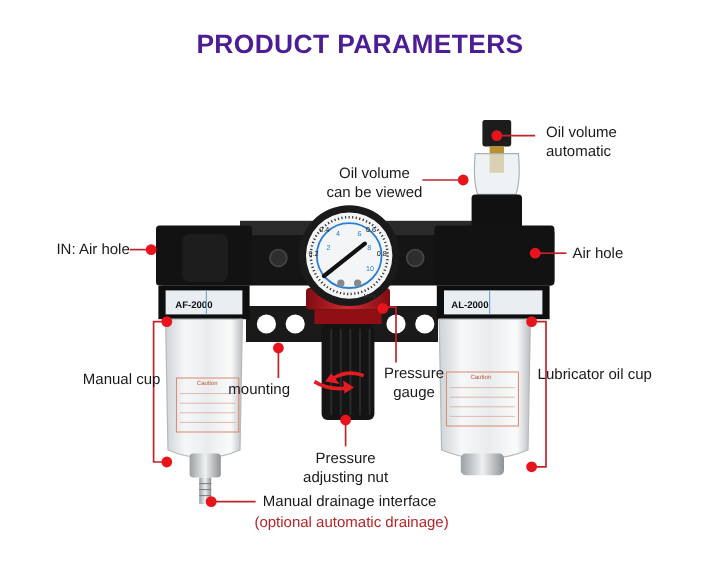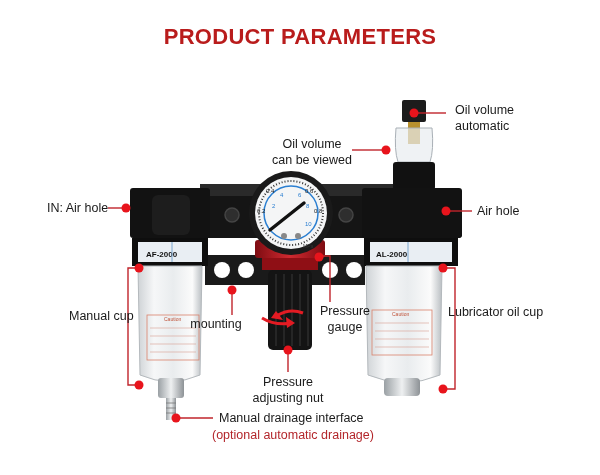--- a/index.html
+++ b/index.html
@@ -1,17 +1,17 @@
 <!DOCTYPE html>
 <html><head>
 <meta charset="utf-8">
 <style>
   html, body { margin: 0; padding: 0; background: #ffffff; }
   body { width: 600px; height: 475px; position: relative; overflow: hidden; font-family: "Liberation Sans", sans-serif; color: #111; }
-  .title { position: absolute; left: 0; width: 600px; top: 24px; text-align: center; font-size: 22px; font-weight: bold; letter-spacing: 0.3px; color: #b91c1c; }
+  .title { position: absolute; left: 0; width: 600px; top: 24px; text-align: center; font-size: 22px; font-weight: bold; letter-spacing: 0.3px; color: #4c1d95; }
   .label { position: absolute; font-size: 12.5px; line-height: 16px; color: #1a1a1a; white-space: nowrap; }
   .label.center { text-align: center; }
   .label.red { color: #b3262b; }
   svg.diagram { position: absolute; left: 0; top: 0; }
 </style>
 </head>
 <body>
 
 <div class="title">PRODUCT PARAMETERS</div>
 

